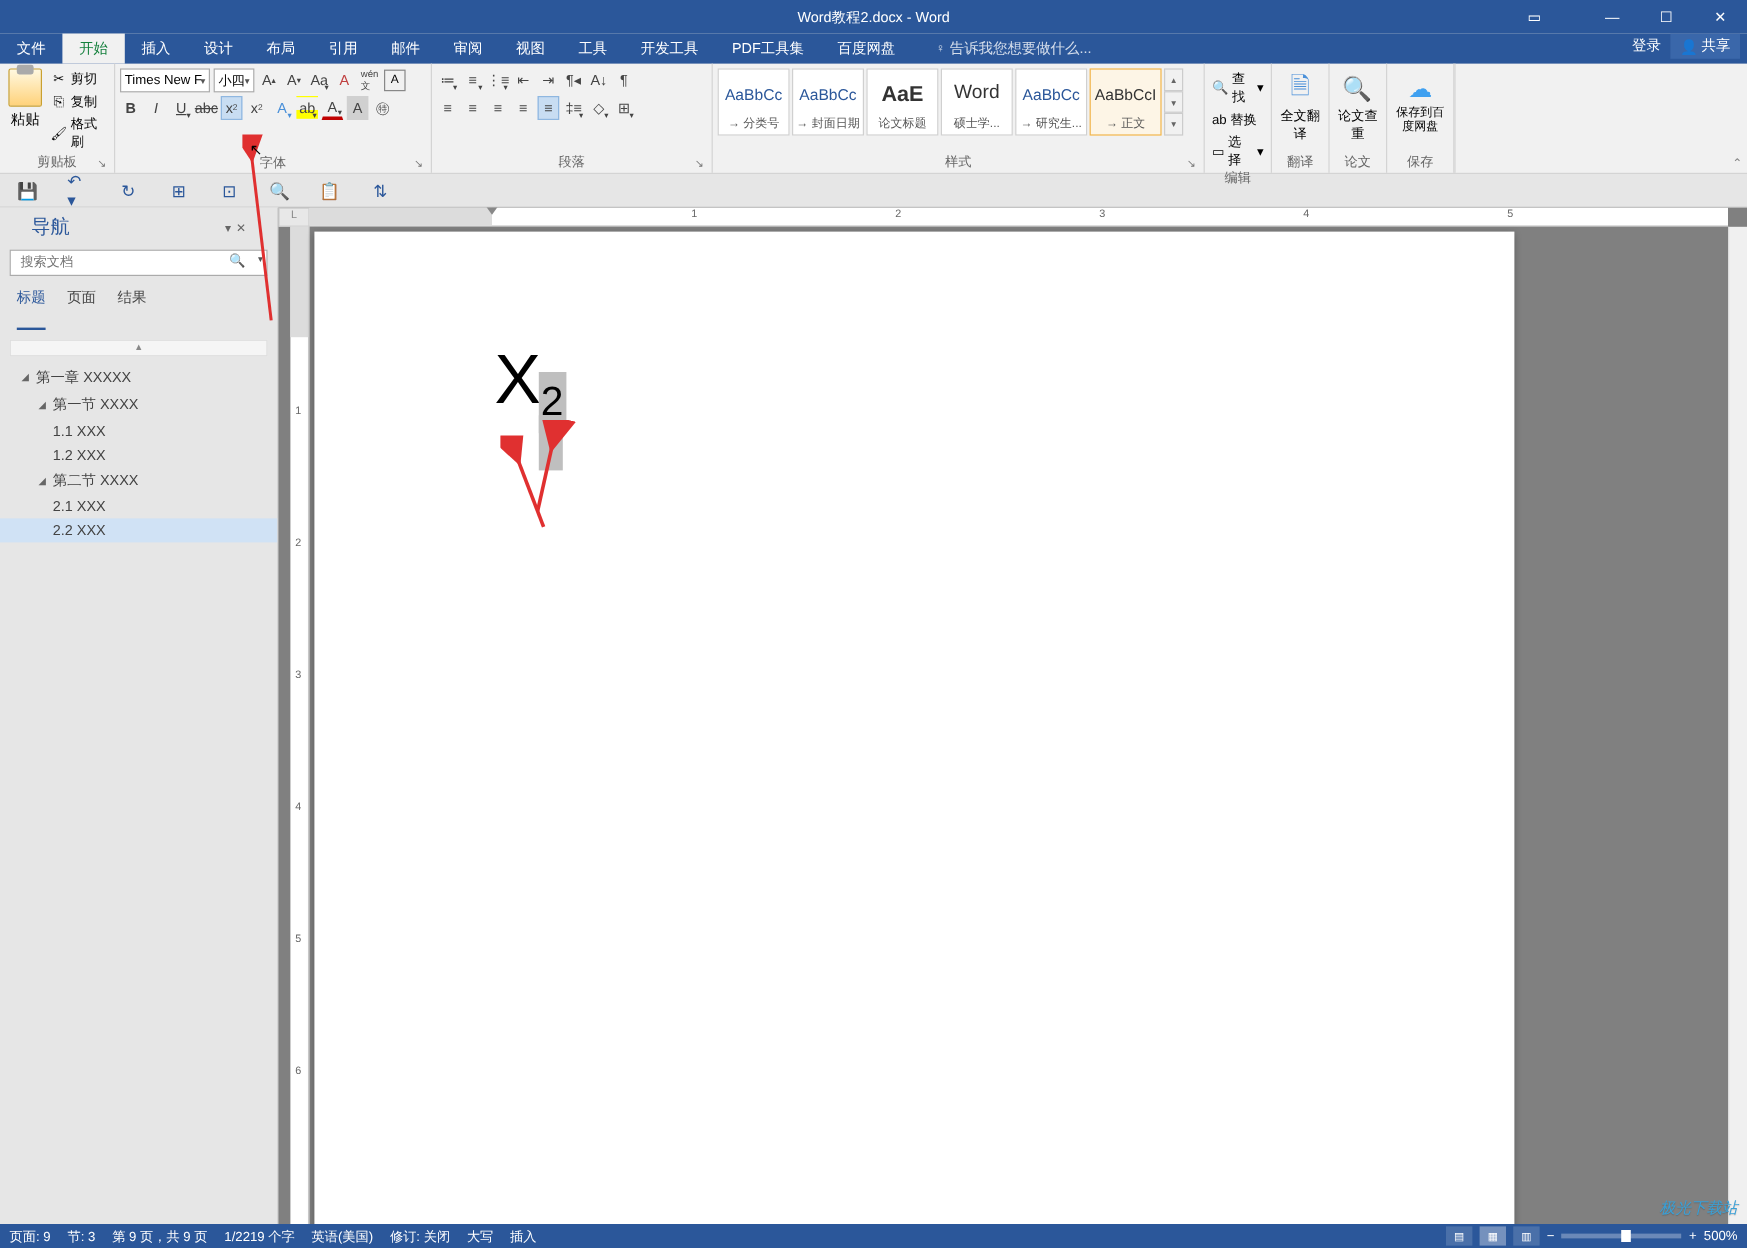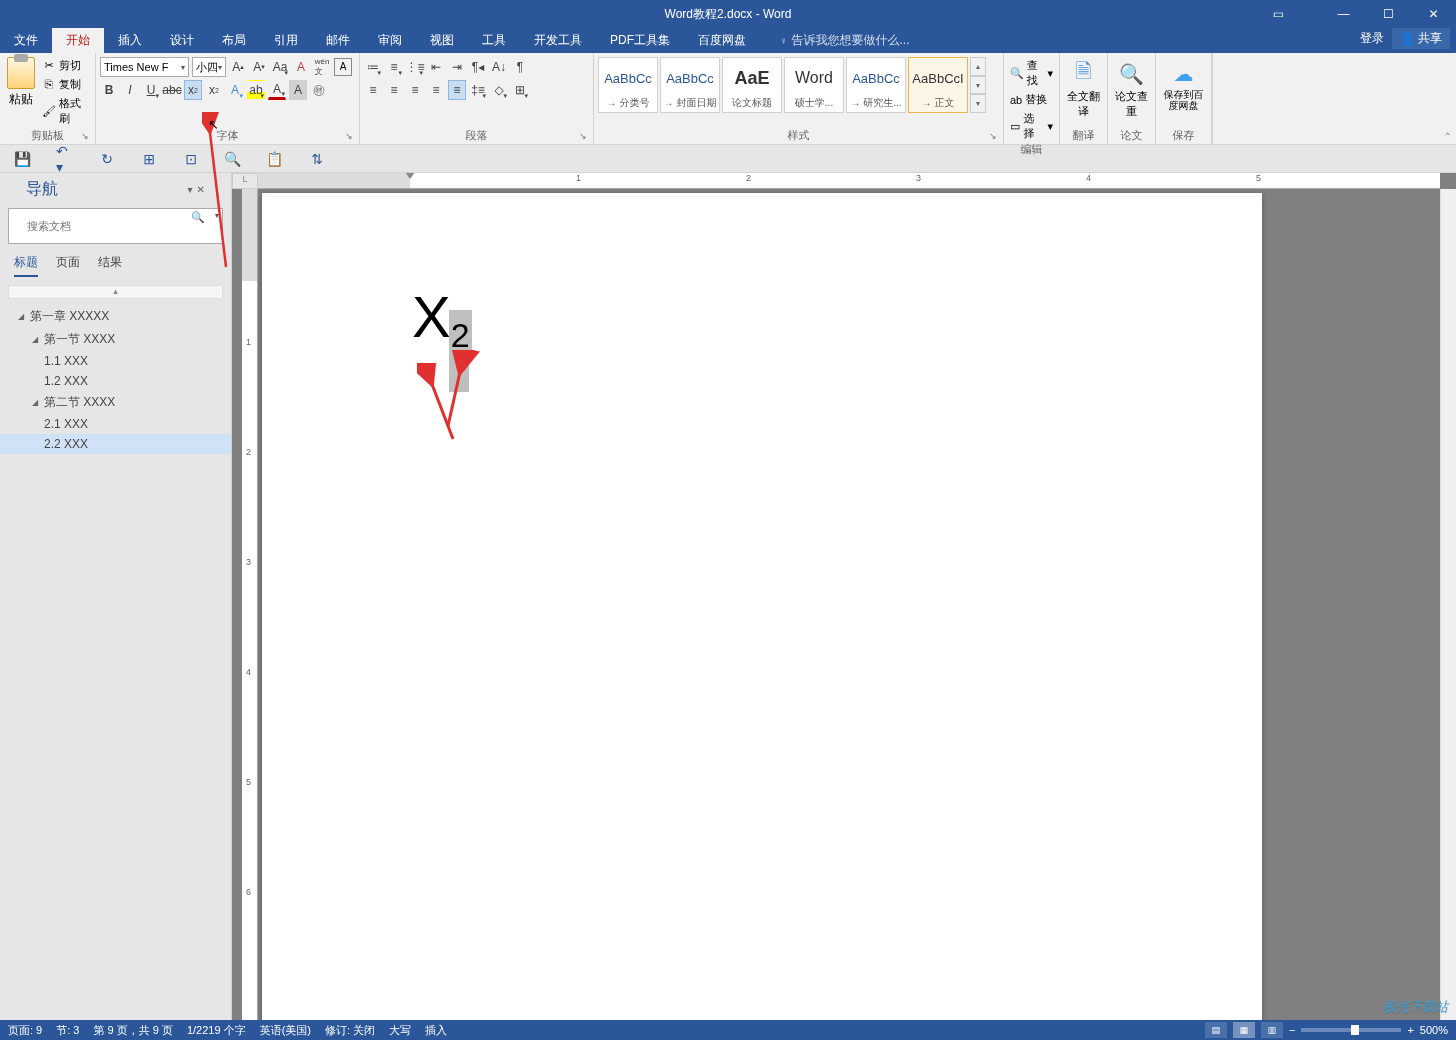--- a/index.html
+++ b/index.html
@@ -6,21 +6,21 @@
     body { background: #e6e6e6; font-size: 12px; overflow: hidden; width: 1456px; height: 1040px; position: relative; }
     
     .titlebar { background: #2b579a; color: #fff; height: 28px; display: flex; align-items: center; position: relative; text-decoration: underline; }
     .titlebar-title { position: absolute; left: 50%; transform: translateX(-50%); font-size: 12px; }
     .win-controls { position: absolute; right: 0; display: flex; }
     .win-btn { width: 45px; height: 28px; display: flex; align-items: center; justify-content: center; color: #fff; font-size: 12px; }
     .win-restore { margin-right: 20px; }
     
     .ribbon-tabs { background: #2b579a; height: 25px; display: flex; align-items: stretch; color: #fff; font-size: 12px; position: relative; }
     .ribbon-tab { padding: 0 14px; display: flex; align-items: center; cursor: pointer; }
-    .ribbon-tab.active { background: #f1f1f1; color: #b91c1c; }
+    .ribbon-tab.active { background: #f1f1f1; color: #15803d; }
     .tell-me { margin-left: 20px; display: flex; align-items: center; opacity: 0.8; }
     .tell-me::before { content: "♀"; margin-right: 4px; font-size: 10px; }
     .account-area { position: absolute; right: 6px; display: flex; align-items: center; gap: 8px; }
     .share-btn { background: #3a67aa; padding: 2px 8px; display: flex; align-items: center; gap: 3px; }
     
     .ribbon { background: #f1f1f1; height: 92px; display: flex; border-bottom: 1px solid #d4d4d4; }
     .ribbon-group { border-right: 1px solid #d4d4d4; display: flex; flex-direction: column; padding: 2px 4px 0; position: relative; }
     .group-body { flex: 1; display: flex; align-items: flex-start; gap: 2px; padding-top: 2px; }
     .group-label { text-align: center; font-size: 11px; color: #666; height: 16px; line-height: 14px; position: relative; }
     .group-launcher { position: absolute; right: 2px; bottom: 1px; width: 12px; height: 12px; font-size: 9px; color: #777; }
@@ -31,21 +31,21 @@
     .paste-icon::after { content: ""; position: absolute; top: -4px; left: 6px; width: 14px; height: 8px; background: #aaa; border-radius: 2px; }
     .clip-small { display: flex; flex-direction: column; gap: 2px; font-size: 11px; }
     .clip-small div { display: flex; align-items: center; gap: 3px; padding: 1px 2px; }
     .clip-icon { width: 14px; height: 14px; display: inline-flex; align-items: center; justify-content: center; }
     
     .font-group { width: 264px; }
     .font-rows { display: flex; flex-direction: column; gap: 3px; width: 100%; }
     .font-row { display: flex; align-items: center; gap: 3px; }
     .combo { background: #fff; border: 1px solid #ababab; height: 20px; display: flex; align-items: center; padding: 0 3px; font-size: 11px; position: relative; }
     .combo::after { content: "▾"; position: absolute; right: 3px; font-size: 8px; color: #555; }
-    .font-name { width: 89px; }
+    .font-name { width: 75px; }
     .font-size { width: 34px; }
     .small-btn { width: 18px; height: 20px; display: flex; align-items: center; justify-content: center; border: 1px solid transparent; font-size: 12px; color: #444; position: relative; }
     .small-btn.active { background: #c8ddf2; border-color: #8fb7e0; }
     .small-btn .dd { position: absolute; right: 0; bottom: -1px; font-size: 7px; }
     .aa-box { border: 1px solid #888; width: 18px; height: 18px; font-size: 10px; text-align: center; line-height: 16px; }
     
     .para-group { width: 234px; }
     .para-rows { display: flex; flex-direction: column; gap: 3px; }
     
     .styles-group { width: 410px; }
@@ -69,25 +69,25 @@
     .qat { background: #e6e6e6; height: 28px; border-bottom: 1px solid #d4d4d4; display: flex; align-items: center; gap: 24px; padding: 0 14px; }
     .qat-btn { width: 18px; height: 18px; display: flex; align-items: center; justify-content: center; color: #2b579a; font-size: 14px; }
     
     .main-area { display: flex; height: calc(100% - 28px - 25px - 92px - 28px - 20px); }
     
     .nav-pane { width: 232px; background: #e6e6e6; border-right: 1px solid #d0d0d0; display: flex; flex-direction: column; position: relative; }
     .nav-header { display: flex; align-items: center; justify-content: space-between; padding: 6px 26px 4px; }
     .nav-title { font-size: 16px; color: #2b579a; }
     .nav-close { display: flex; gap: 4px; color: #666; font-size: 10px; }
     .nav-search { margin: 4px 8px; position: relative; }
-    .nav-search input { width: 100%; height: 36px; border: 1px solid #ababab; padding: 0 24px 0 18px; font-size: 11px; background: #fff; }
+    .nav-search input { width: 100%; height: 22px; border: 1px solid #ababab; padding: 0 24px 0 8px; font-size: 11px; background: #fff; }
     .nav-search-btn { position: absolute; right: 18px; top: 3px; color: #555; font-size: 11px; }
     .nav-search-dd { position: absolute; right: 4px; top: 3px; font-size: 8px; color: #555; }
     .nav-tabs { display: flex; gap: 18px; padding: 6px 14px 4px; font-size: 12px; }
-    .nav-tab { color: #444; padding-bottom: 4px; }
+    .nav-tab { color: #444; padding-bottom: 16px; }
     .nav-tab.active { color: #2b579a; border-bottom: 2px solid #2b579a; }
     .nav-jump { margin: 4px 8px; background: #f5f5f5; border: 1px solid #ddd; height: 14px; text-align: center; font-size: 9px; color: #888; }
     .nav-tree { padding: 2px 0; font-size: 12px; }
     .tree-item { padding: 3px 4px 3px 18px; display: flex; align-items: center; gap: 4px; color: #444; }
     .tree-item.l2 { padding-left: 32px; }
     .tree-item.l3 { padding-left: 44px; }
     .tree-item.selected { background: #d0e2f5; }
     .tree-caret { font-size: 8px; color: #666; width: 8px; }
     
     .doc-container { flex: 1; position: relative; background: #808080; overflow: hidden; }

